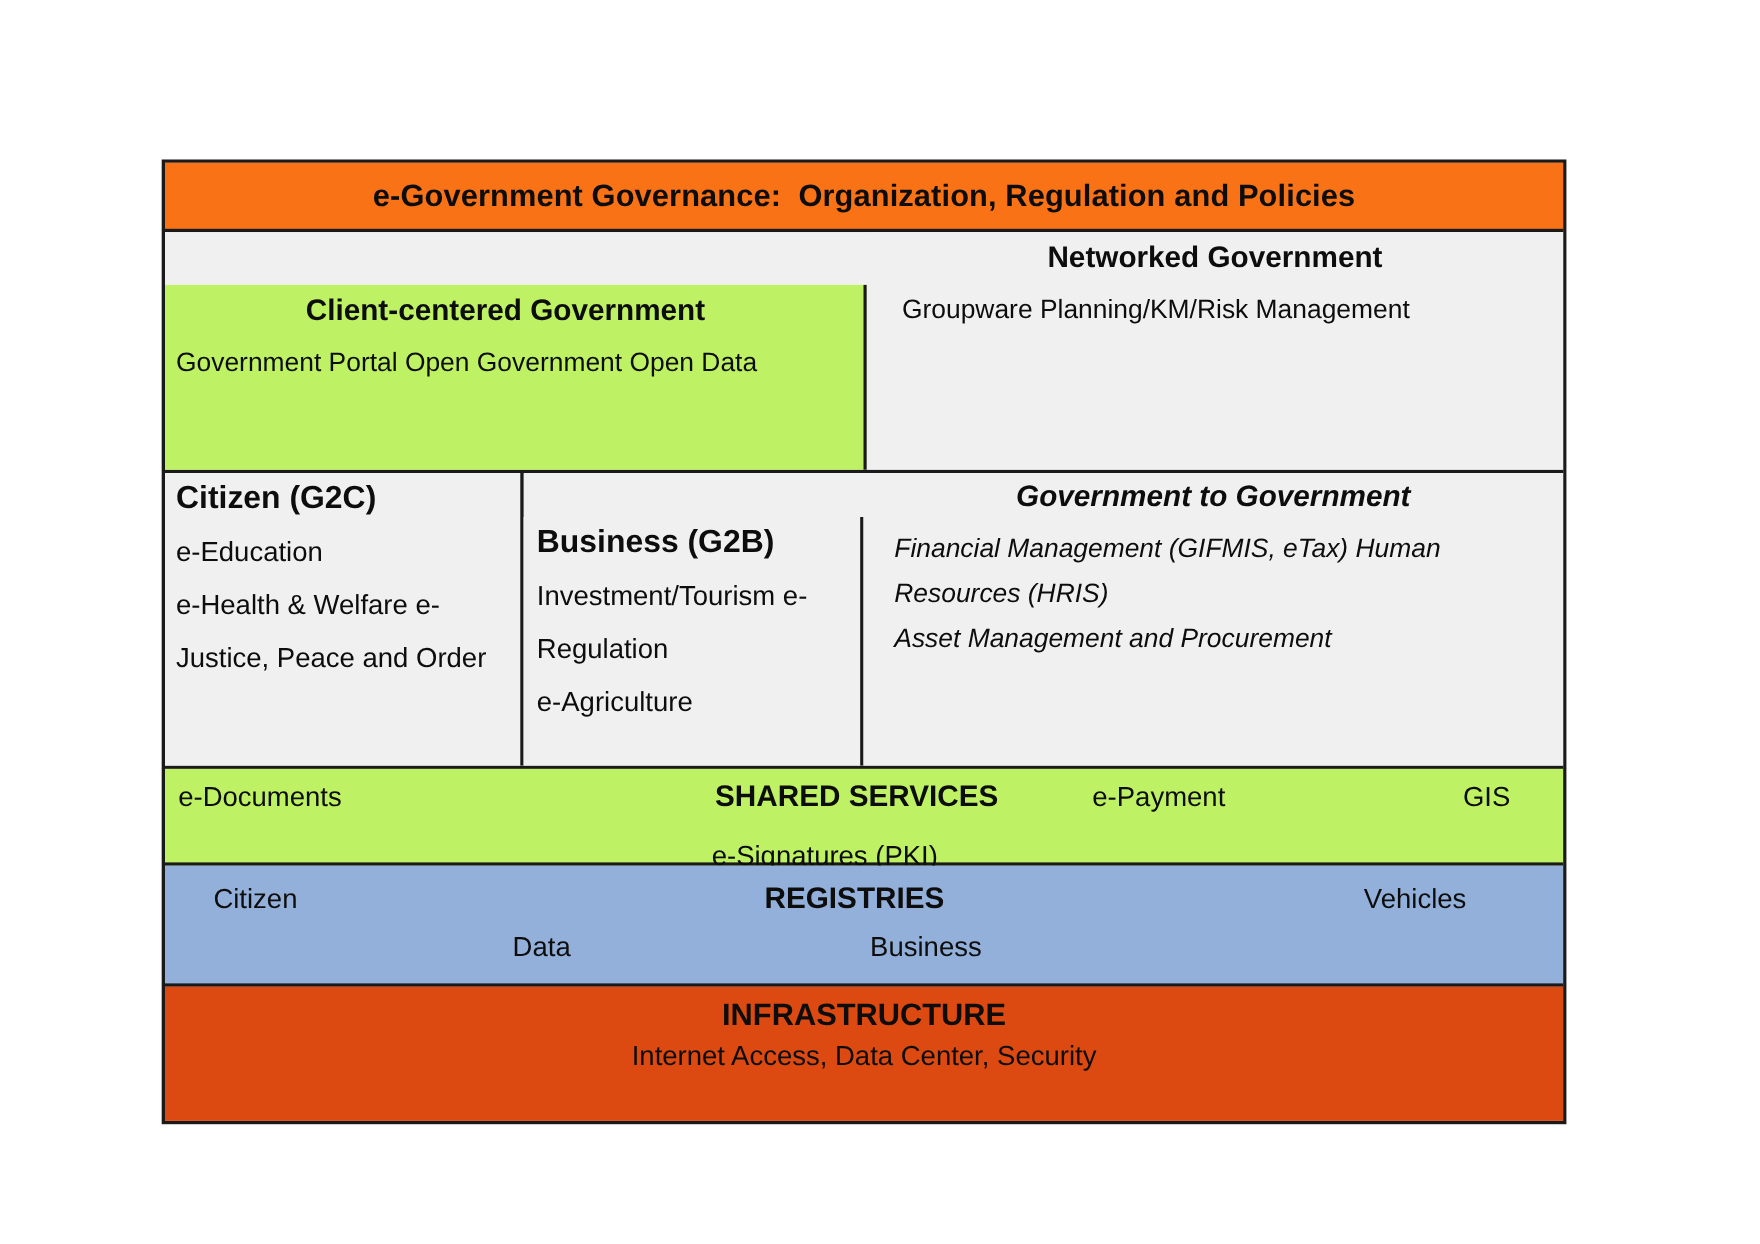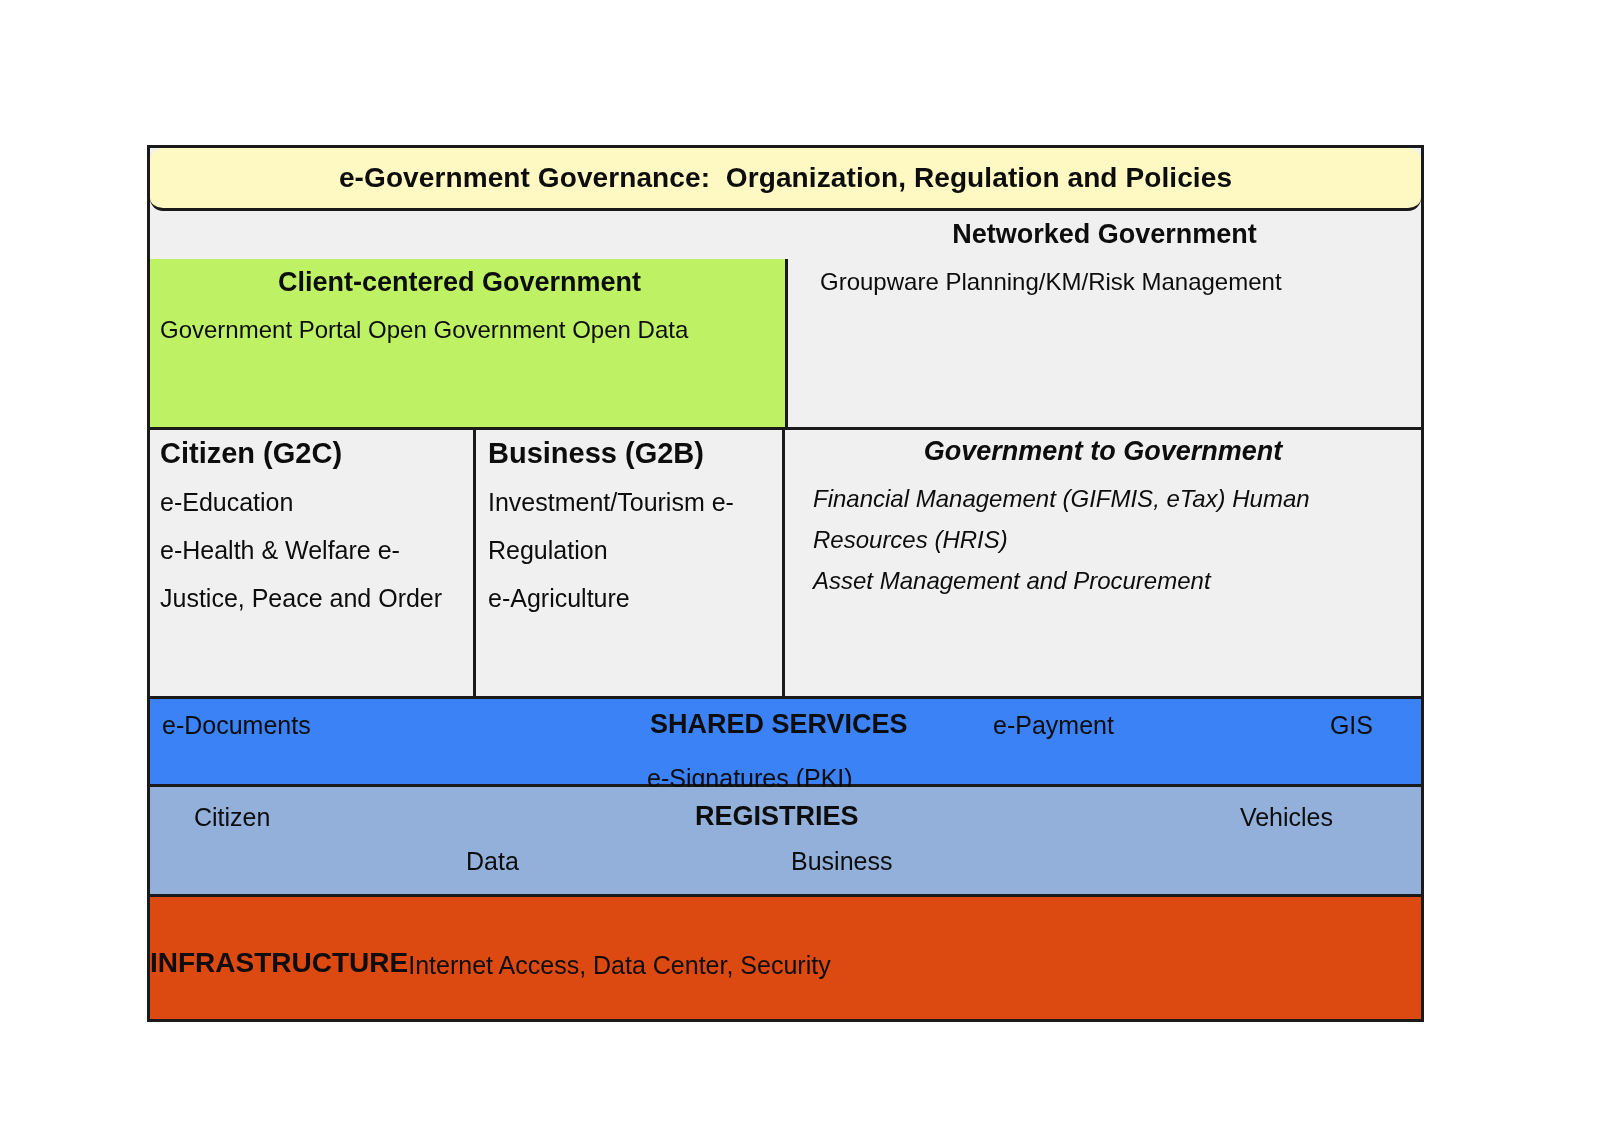--- a/index.html
+++ b/index.html
@@ -36,25 +36,24 @@
     display: flex;
     flex-direction: column;
   }
 
   
   .tier-governance {
     height: 63px;
     flex: 0 0 63px;
     box-sizing: border-box;
     border-bottom: 3px solid #1a1a1a;
-    background: #fef9c3;
+    background: #f97316;
     display: flex;
     align-items: center;
     justify-content: center;
-    border-radius: 13px;
   }
   .tier-governance .banner-text {
     font-size: 28px;
     font-weight: bold;
     letter-spacing: 0.1px;
     text-align: center;
     white-space: pre;
   }
 
   
@@ -118,20 +117,21 @@
     padding: 6px 4px 0 10px;
     background: #f0f0f0;
   }
   .col-g2b {
     box-sizing: border-box;
     width: 309px;
     flex: 0 0 309px;
     border-right: 3px solid #1a1a1a;
     padding: 6px 4px 0 12px;
     background: #f0f0f0;
+    margin-top: 40px;
   }
   .col-g2g {
     box-sizing: border-box;
     flex: 1 1 auto;
     padding: 6px 28px 16px 28px;
     background: #f0f0f0;
     font-style: italic;
   }
   .col-g2c .cell-title,
   .col-g2b .cell-title {
@@ -144,37 +144,38 @@
     line-height: 1.92;
   }
 
   
   .tier-shared {
     position: relative;
     flex: 0 0 88px;
     height: 88px;
     box-sizing: border-box;
     border-bottom: 3px solid #1a1a1a;
-    background: #3b82f6;
+    background: #bef264;
   }
   
   .tier-registries {
     position: relative;
     flex: 0 0 110px;
     height: 110px;
     box-sizing: border-box;
     border-bottom: 3px solid #1a1a1a;
     background: #92b0da;
   }
   
   .tier-infrastructure {
     position: relative;
     flex: 1 1 auto;
     background: #dc4a12;
     display: flex;
+    flex-direction: column;
     align-items: center;
     justify-content: flex-start;
     padding-top: 10px;
     box-sizing: border-box;
   }
 
   .band-label {
     position: absolute;
     font-size: 25px;
     white-space: nowrap;

